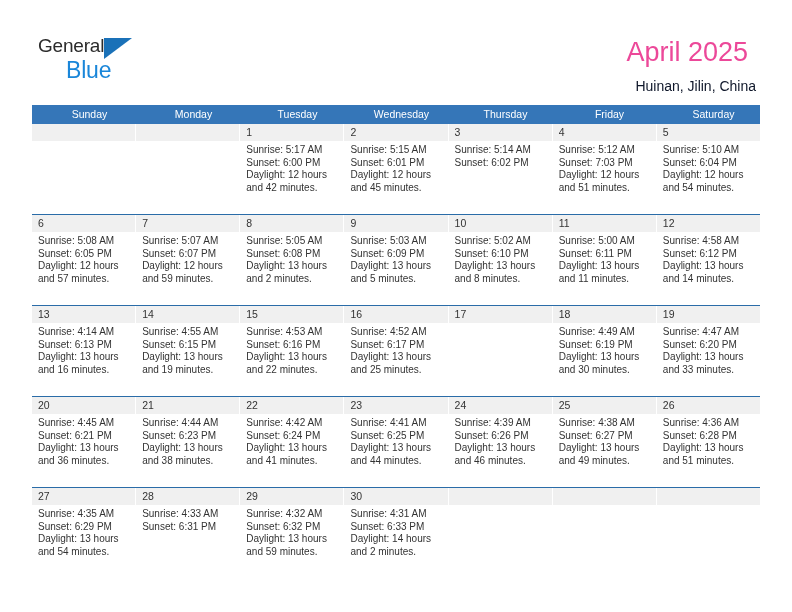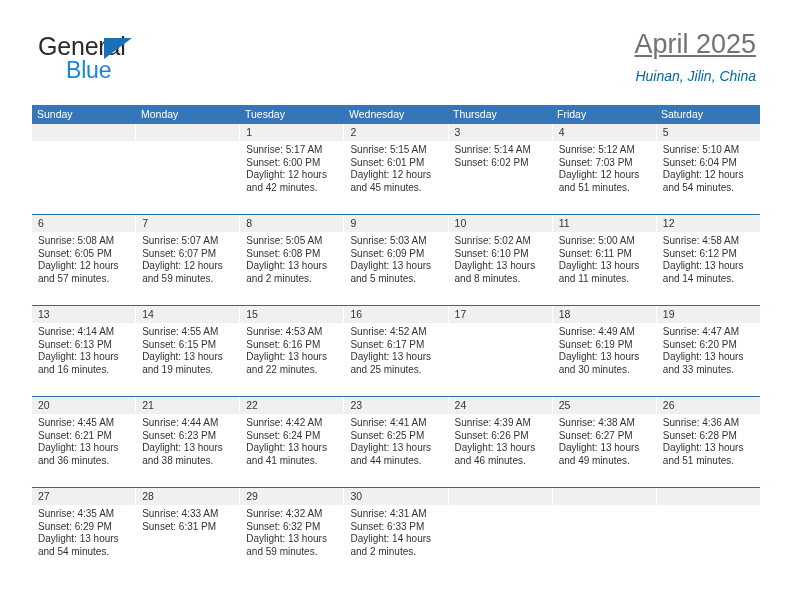--- a/index.html
+++ b/index.html
@@ -33,21 +33,21 @@
     position: absolute;
     left: 38px;
     top: 33px;
     width: 180px;
     height: 52px;
   }
   .brand-general {
     position: absolute;
     left: 0;
     top: 0;
-    font-size: 25px;
+    font-size: 19px;
     letter-spacing: -0.2px;
     color: #2b2b2b;
     font-family: "Liberation Sans", sans-serif;
     line-height: 26px;
   }
   .brand-triangle {
     position: absolute;
     left: 66px;
     top: 5px;
     width: 0;
@@ -66,56 +66,55 @@
   }
 
   .title-block {
     position: absolute;
     right: 36px;
     top: 28px;
     text-align: right;
   }
   .cal-title {
     font-size: 27px;
-    color: #737373;
+    color: #ec4899;
     line-height: 32px;
     font-weight: normal;
-    margin: 0;
-    text-decoration: underline;
+    margin: 8px;
   }
   .cal-subtitle {
     font-size: 14px;
-    color: #0369a1;
+    color: #0f172a;
     line-height: 20px;
     margin: 6px 0 0 0;
-    font-style: italic;
   }
 
   
   .calendar {
     position: absolute;
     left: 32px;
     top: 105px;
     width: 728px;
   }
   .weekday-row {
     display: flex;
     width: 728px;
     height: 19px;
     background: #3576b8;
   }
   .weekday {
     flex: 1 1 0;
     color: #ffffff;
     font-size: 10.5px;
     line-height: 19px;
-    padding-left: 5px;
+    padding-left: 11px;
     box-sizing: border-box;
     white-space: nowrap;
     overflow: hidden;
+    text-align: center;
   }
 
   .week-row {
     width: 728px;
     border-top: 1.5px solid #2a6ca8;
     box-sizing: border-box;
   }
   .week-row.first {
     border-top: none;
   }

